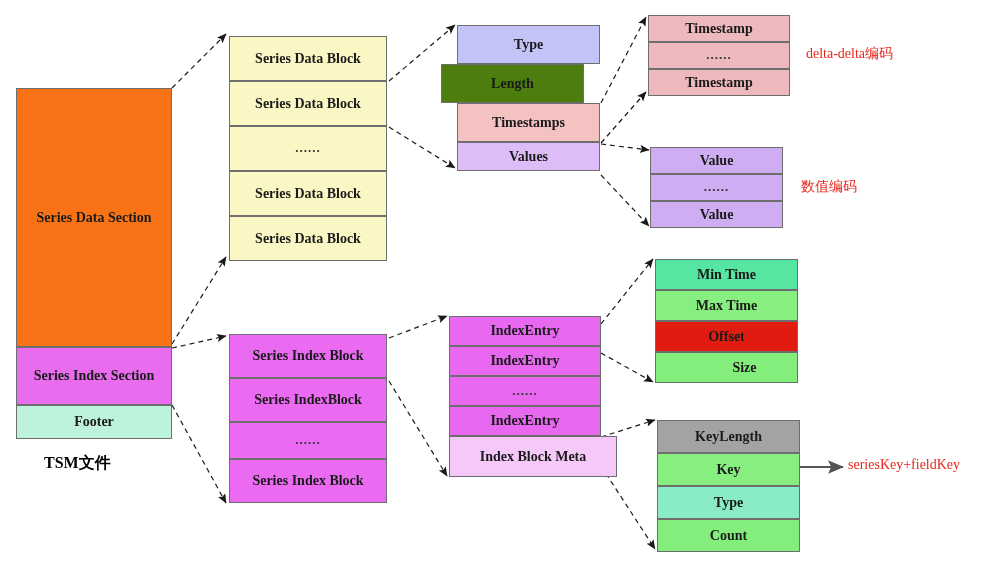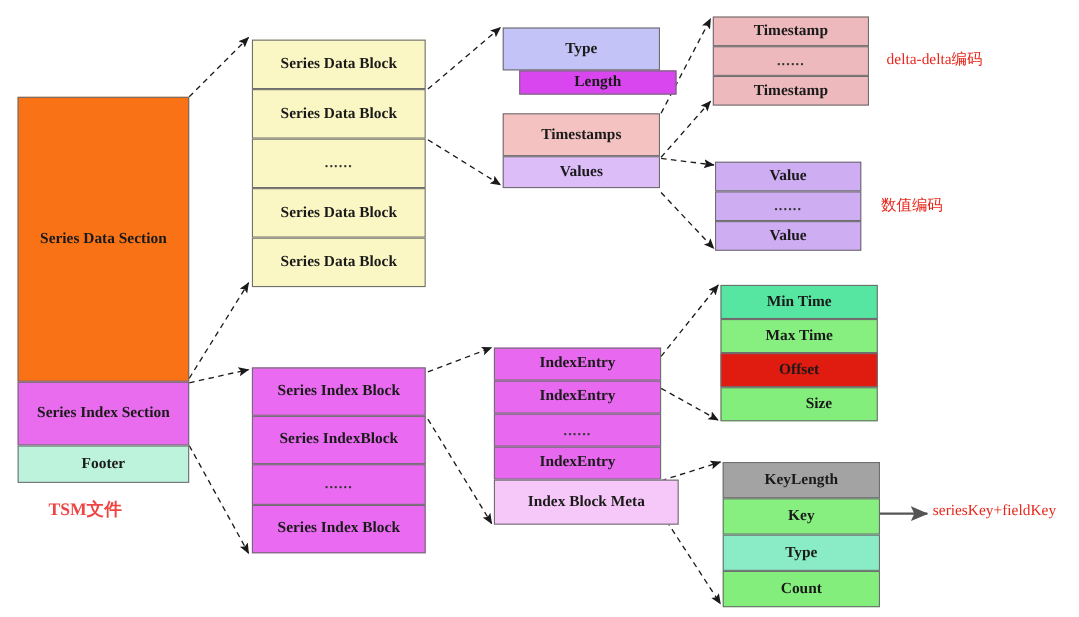--- a/index.html
+++ b/index.html
@@ -31,21 +31,21 @@
   }
   .dots {
     letter-spacing: 1px;
     font-size: 13px;
     color: #333;
   }
   .caption {
     position: absolute;
     font-weight: bold;
     font-size: 16px;
-    color: #ef4444;
+    color: #000000;
     font-family: "Liberation Serif", "DejaVu Serif", serif;
     white-space: nowrap;
   }
   .annot {
     position: absolute;
     color: #e8271c;
     font-size: 14px;
     white-space: nowrap;
     font-family: "Liberation Serif", "DejaVu Serif", serif;
   }
@@ -118,21 +118,21 @@
   <div class="box" style="left:229px; top:171px; width:158px; height:45px; background:#fbf7c4;">
     <span>Series Data Block</span>
   </div>
   <div class="box" style="left:229px; top:216px; width:158px; height:45px; background:#fbf7c4;">
     <span>Series Data Block</span>
   </div>
 
   <div class="box" style="left:457px; top:25px; width:143px; height:39px; background:#c3c3f8;">
     <span>Type</span>
   </div>
-  <div class="box" style="left:472px; top:64px; width:143px; height:22px; background:#d946ef;">
+  <div class="box" style="left:441px; top:64px; width:143px; height:39px; background:#4d7c0f;">
     <span>Length</span>
   </div>
   <div class="box" style="left:457px; top:103px; width:143px; height:39px; background:#f5c2c2;">
     <span>Timestamps</span>
   </div>
   <div class="box" style="left:457px; top:142px; width:143px; height:29px; background:#ddbdf8;">
     <span>Values</span>
   </div>
 
   <div class="box" style="left:648px; top:15px; width:142px; height:27px; background:#eeb9bd;">

